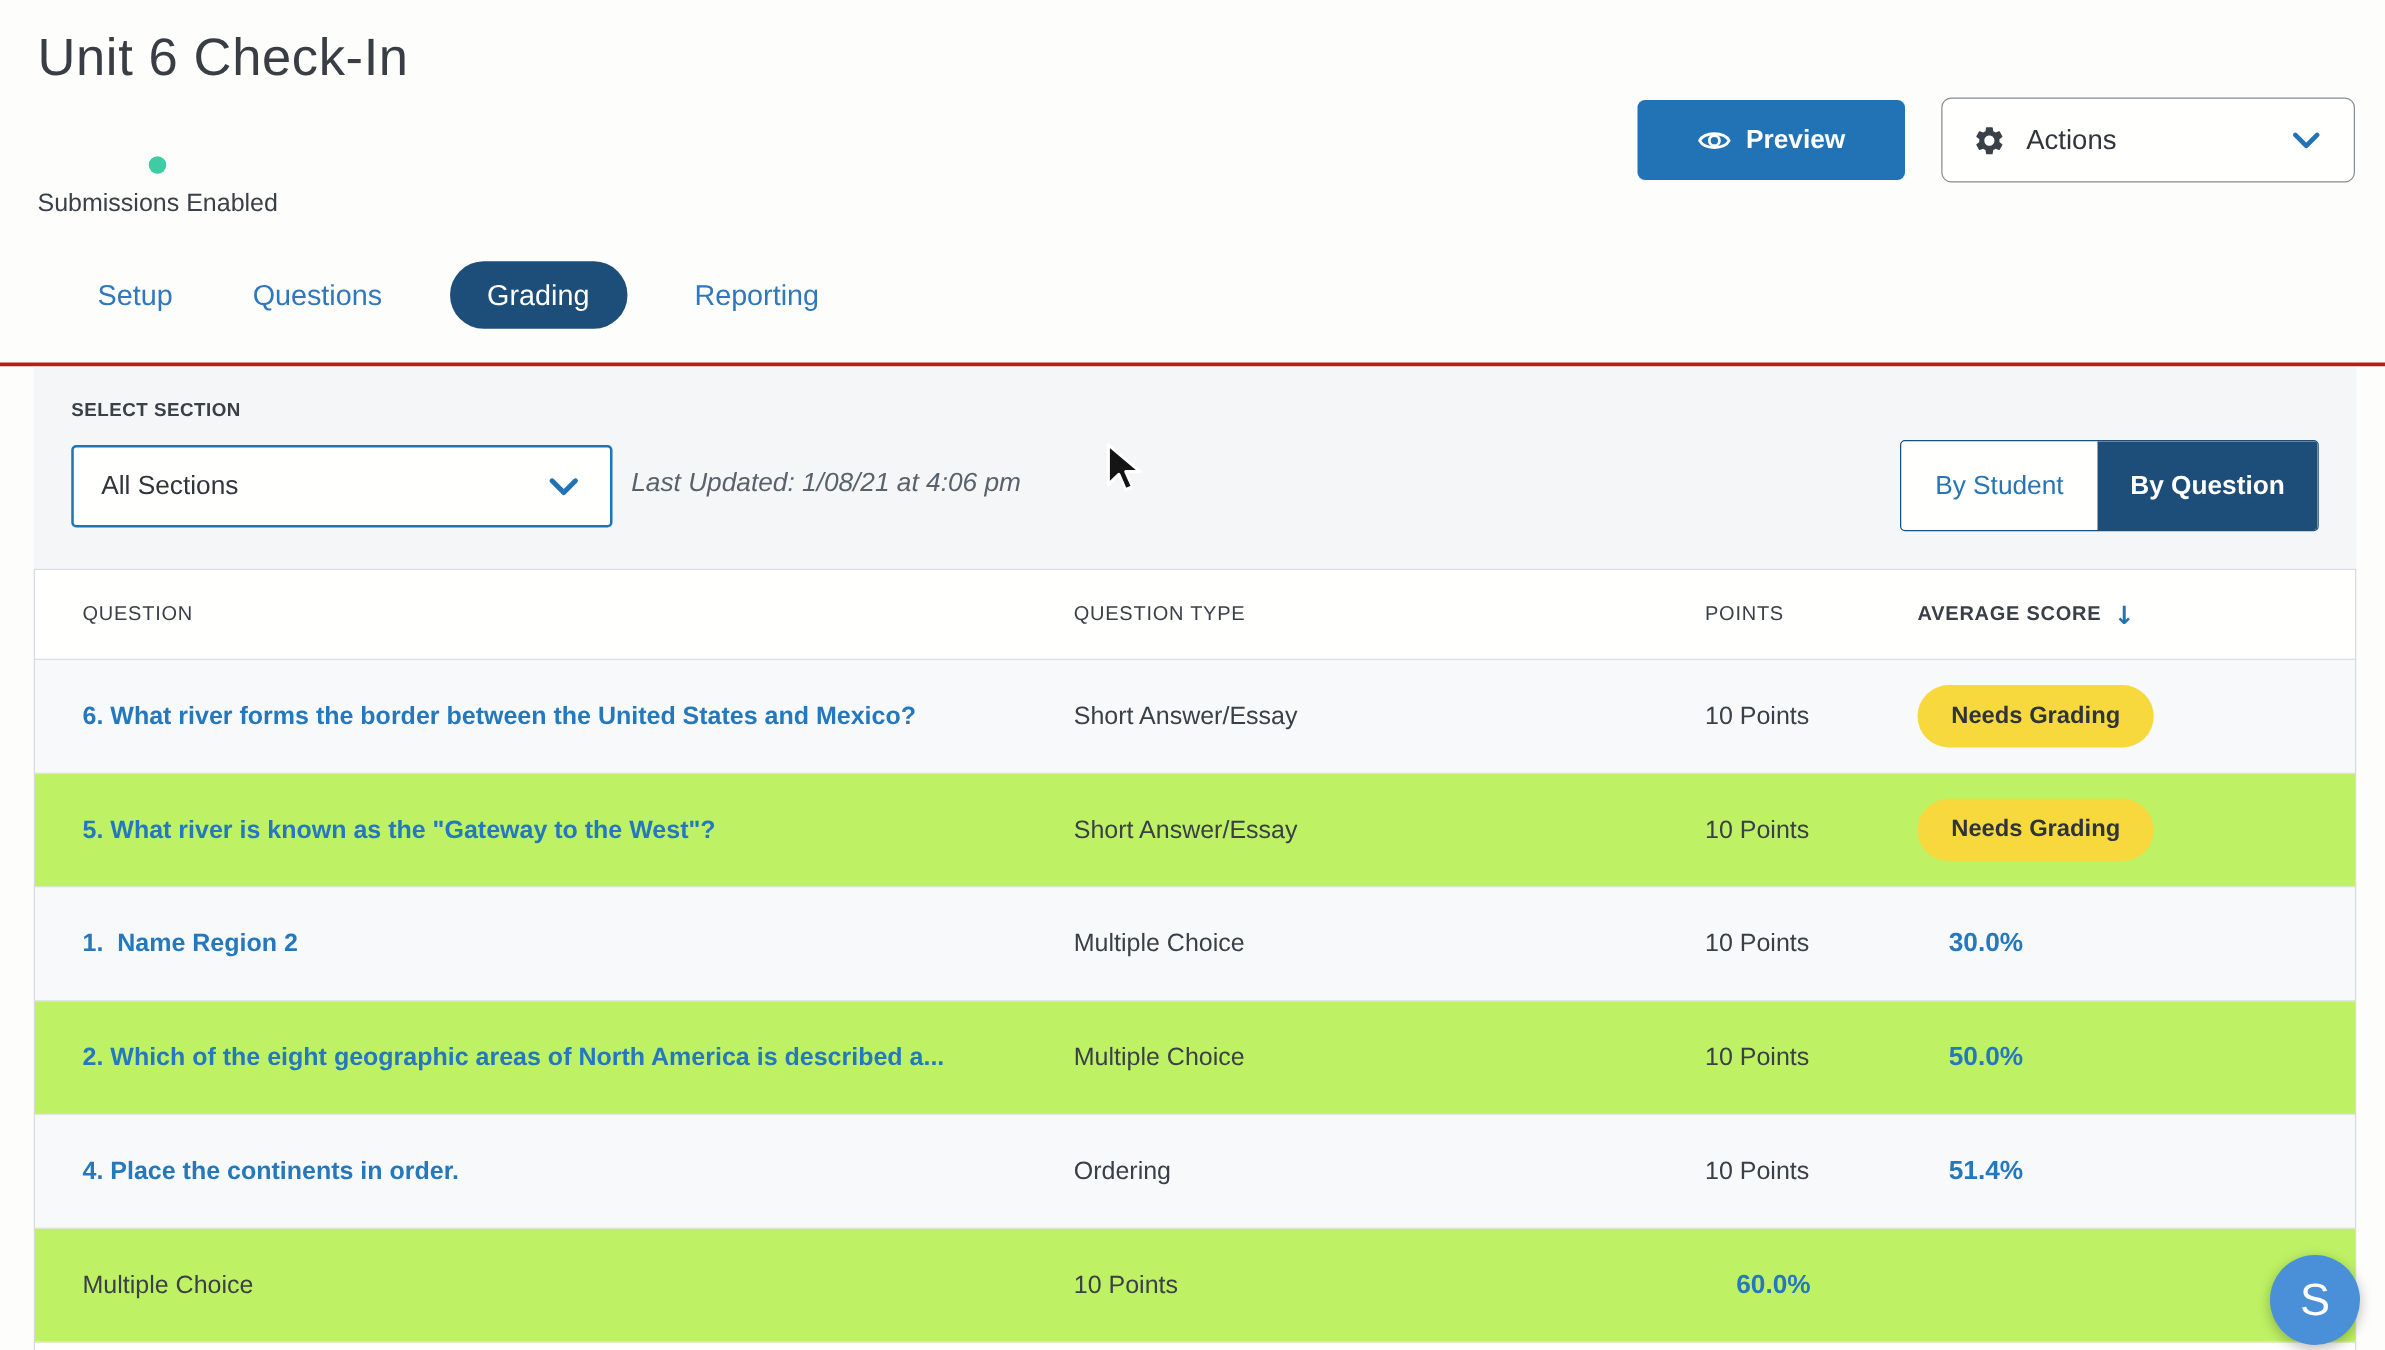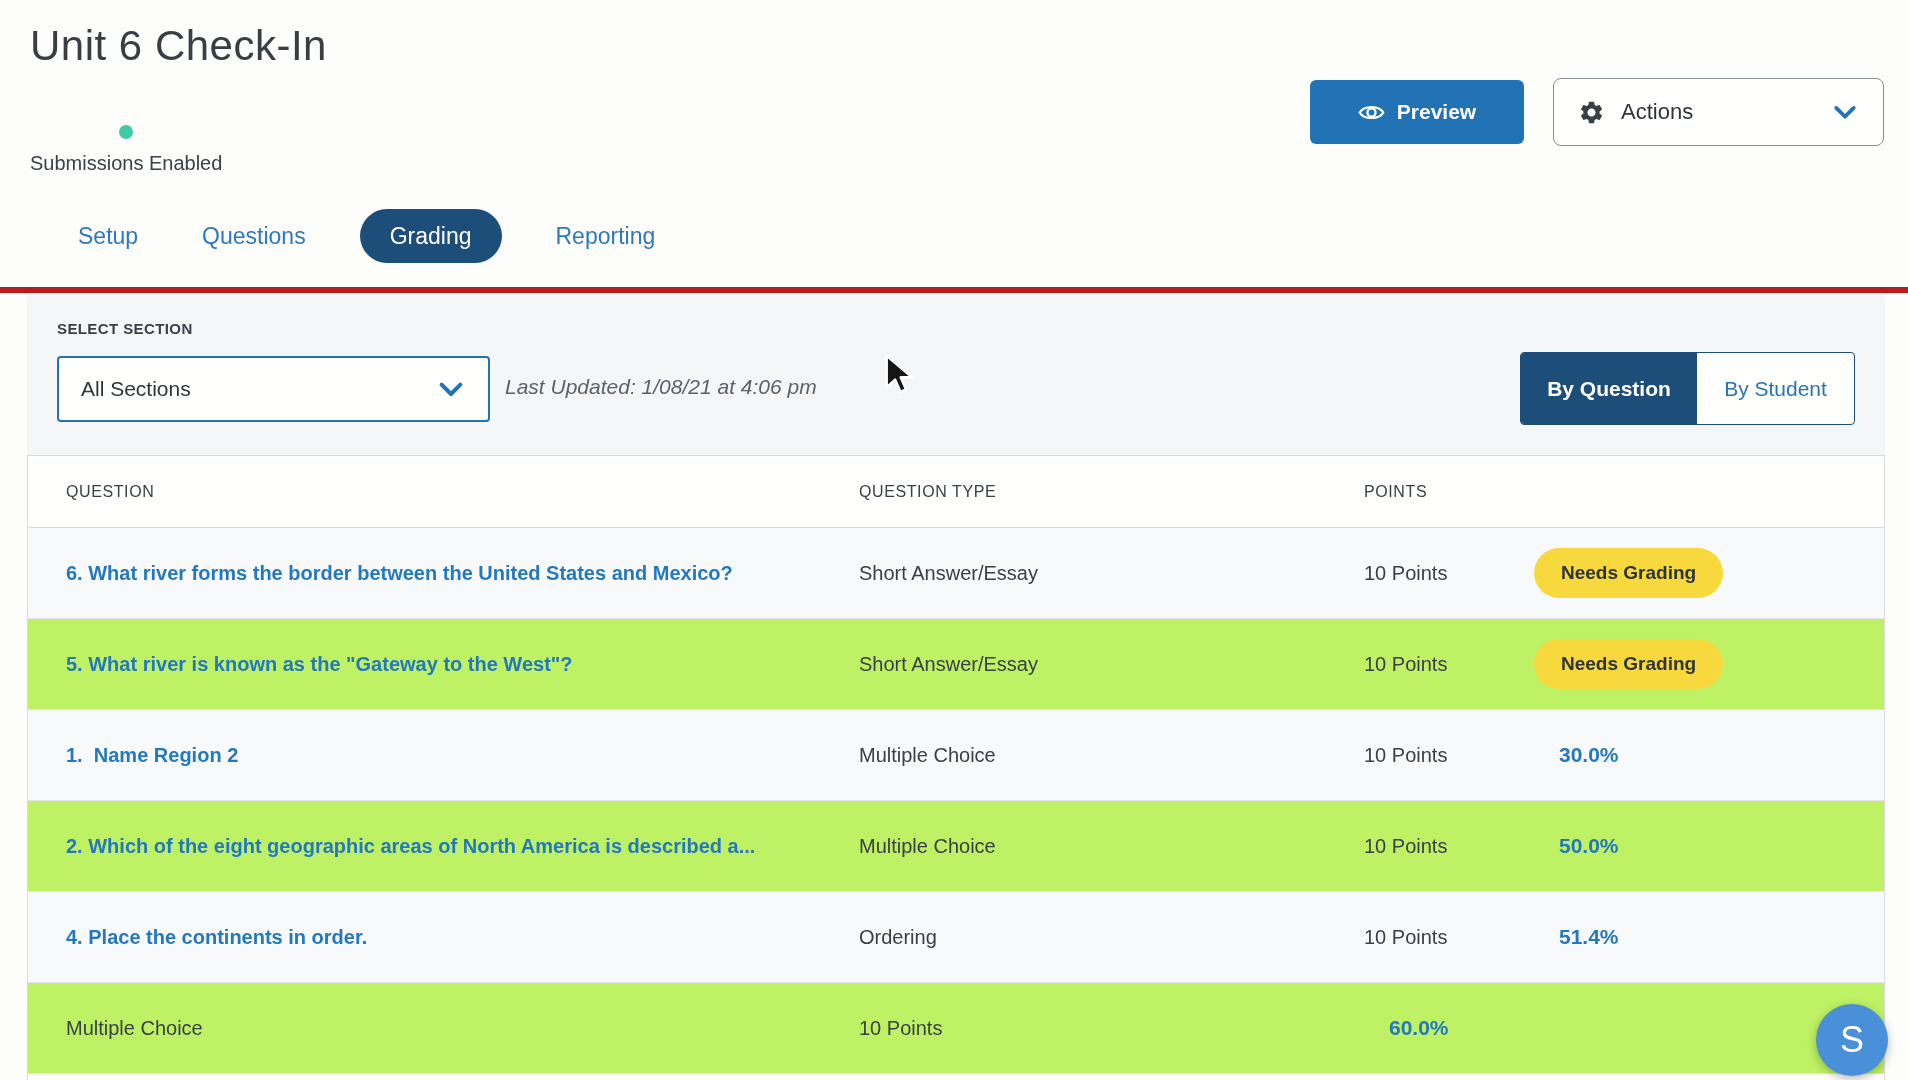--- a/index.html
+++ b/index.html
@@ -3,21 +3,21 @@
 <meta charset="utf-8">
 <style>
   * { margin:0; padding:0; box-sizing:border-box; }
   html,body { width:1908px; height:1080px; overflow:hidden; }
   body {
     font-family:"Liberation Sans","DejaVu Sans",sans-serif;
     background:#fdfdfb; color:#383e44; position:relative;
   }
 
   
-  .page-header { position:absolute; left:0; top:0; width:1908px; height:293px; background:#fdfdfb; border-bottom:6px solid #b91c1c; }
+  .page-header { position:absolute; left:0; top:0; width:1908px; height:293px; background:#fdfdfb; border-bottom:3px solid #b91c1c; }
   .page-title { position:absolute; left:30px; top:22px; font-size:42px; font-weight:300; letter-spacing:0.5px; color:#383e44; }
   .status-row { position:absolute; left:30px; top:125px; display:flex; align-items:center; gap:13px;flex-direction:column; }
   .status-dot { width:14px; height:14px; border-radius:50%; background:#3fcba4; }
   .status-label { font-size:20px; color:#3a4047; }
 
   .btn-preview {
     position:absolute; left:1310px; top:80px; width:214px; height:64px;
     background:#2173b6; border:none; border-radius:6px; color:#fff;
     font-family:inherit; font-size:21px; font-weight:700;
     display:flex; align-items:center; justify-content:center; gap:12px; cursor:pointer;
@@ -133,30 +133,34 @@
     <span style="display:flex;">
       <svg width="30" height="30" viewBox="0 0 24 24" fill="none" stroke="#2173b6" stroke-width="3.2" stroke-linecap="round" stroke-linejoin="round">
         <path d="M4.5 8.5 L12 16 L19.5 8.5"></path>
       </svg>
     </span>
   </div>
 
   <div class="last-updated">Last Updated: 1/08/21 at 4:06 pm</div>
 
   <div class="view-toggle">
+    <button class="seg by-student">By Student</button>
     <button class="seg by-question">By Question</button>
-    <button class="seg by-student">By Student</button>
   </div>
 </section>
 
 <section class="table-card">
   <div class="thead">
     <div class="th">QUESTION</div>
     <div class="th">QUESTION TYPE</div>
     <div class="th">POINTS</div>
+    <div class="th score">
+      <span>AVERAGE SCORE</span>
+      <span class="sort-arrow">↓</span>
+    </div>
   </div>
   <div id="table-rows">
   <div class="trow stripe">
     <div class="cell q">
           <a class="qlink">6. What river forms the border between the United States and Mexico?</a>
         </div>
     <div class="cell t">Short Answer/Essay</div>
     <div class="cell p">10 Points</div>
     <div class="cell s"><span class="badge">Needs Grading</span></div>
   </div>

